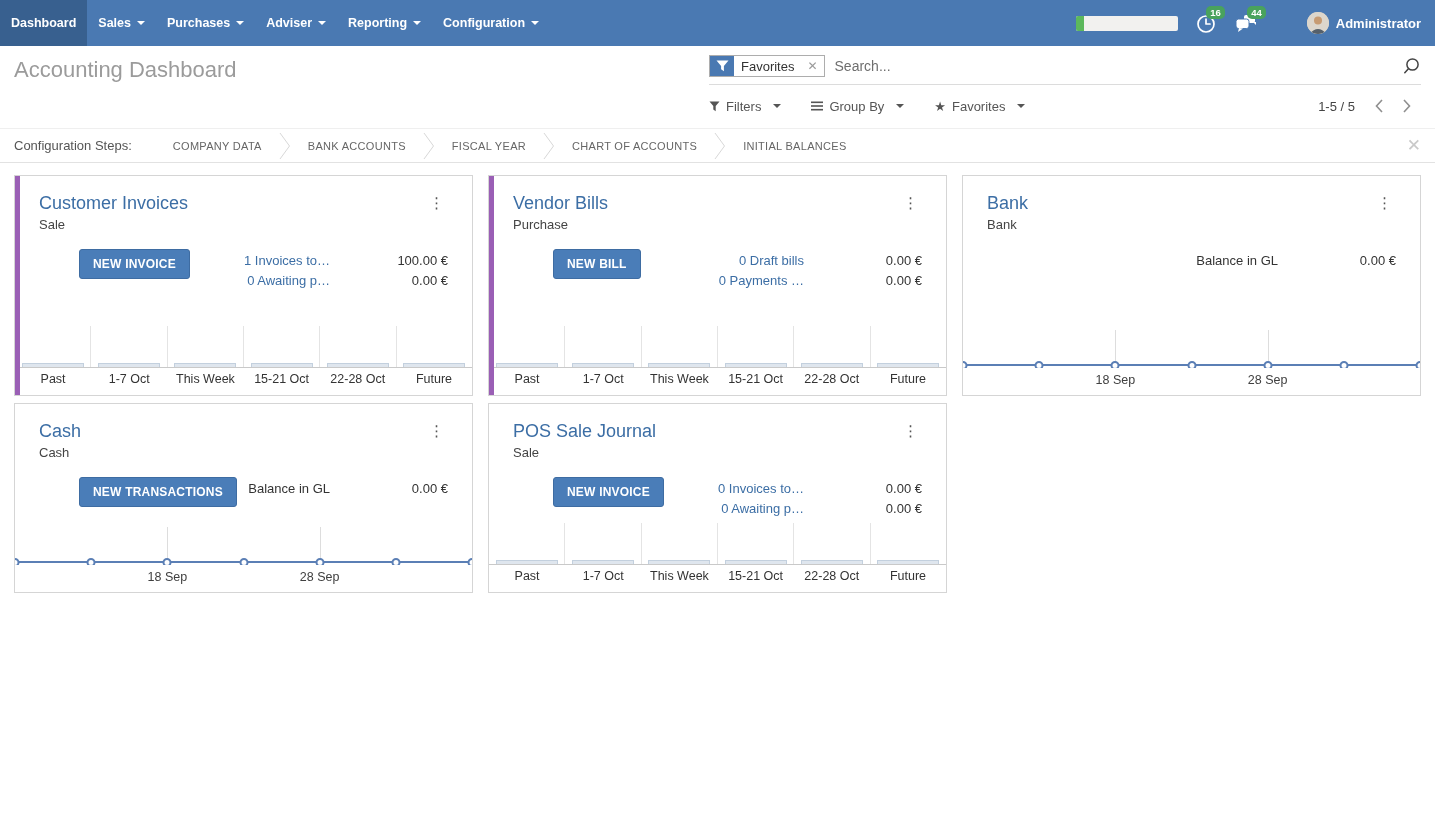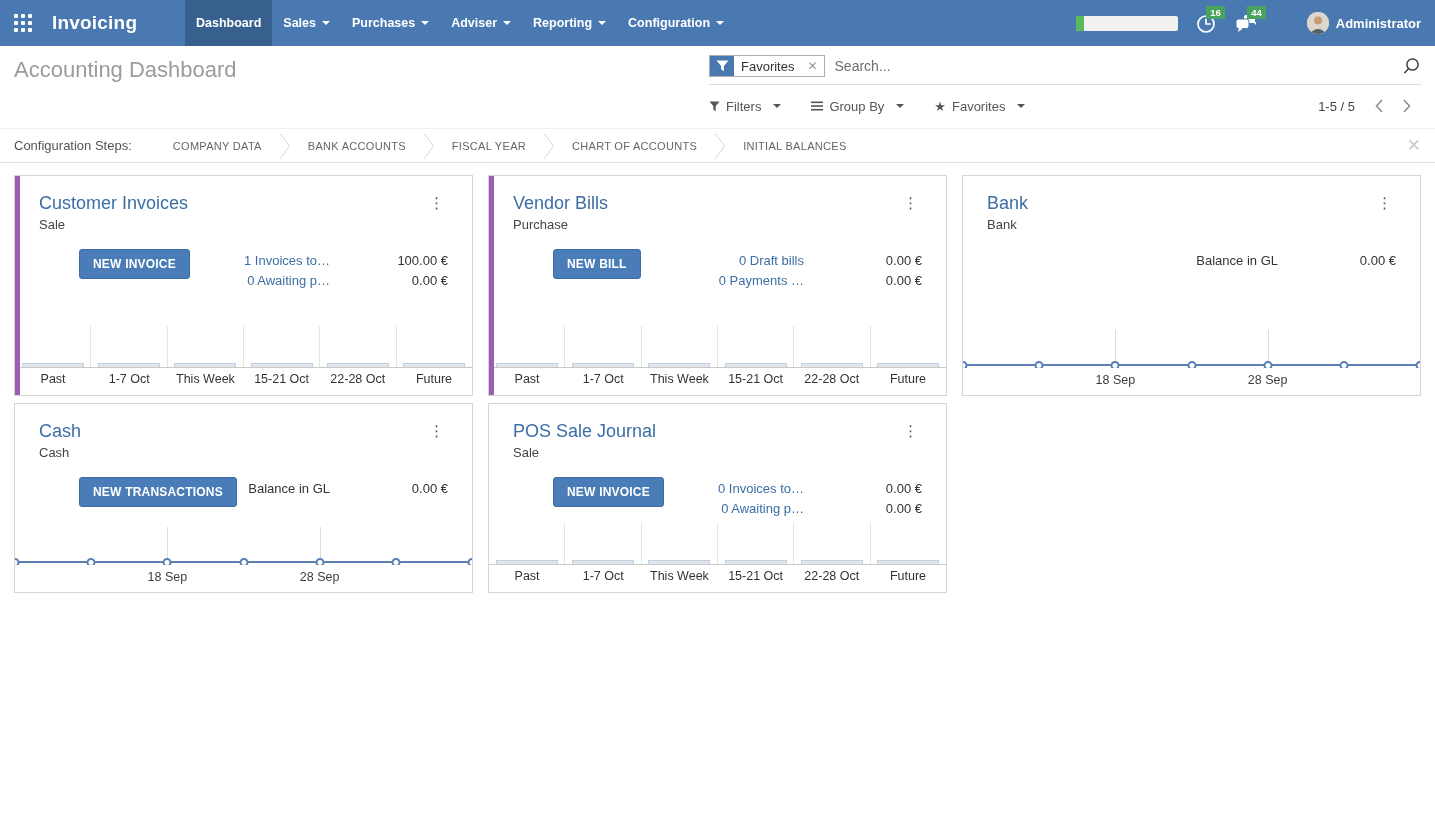--- a/index.html
+++ b/index.html
@@ -18,21 +18,21 @@
   .brand { font-size:19px; font-weight:700; letter-spacing:.2px; cursor:pointer; }
   .nav-menu { display:flex; align-items:stretch; }
   .nav-item { display:flex; align-items:center; padding:0 11px; font-size:12.5px; font-weight:700; cursor:pointer; white-space:nowrap; }
   .nav-item.active { background:#38608f; }
   .caret { width:0; height:0; border:4px solid transparent; border-top-color:#fff; margin-left:6px; transform:translateY(2px); }
 
   .systray { margin-left:auto; display:flex; align-items:center; gap:17px; padding-right:14px; }
   .progress { width:102px; height:15px; background:#f2f1ef; border-radius:2px; overflow:hidden; }
   .progress-fill { height:100%; background:#5cb85c; }
   .tray-btn { position:relative; display:flex; align-items:center; cursor:pointer; }
-  .badge { position:absolute; top:-6px; right:-8px; background:#49a25d; color:#fff; font-size:9.5px; font-weight:700; padding:1.5px 4px; border-radius:0; line-height:1.1; }
+  .badge { position:absolute; top:-6px; right:-8px; background:#49a25d; color:#fff; font-size:9.5px; font-weight:700; padding:1.5px 4px; border-radius:5px; line-height:1.1; }
   .user { display:flex; align-items:center; gap:7px; cursor:pointer;padding-left:32px; }
   .avatar { width:22px; height:22px; border-radius:50%; overflow:hidden; display:flex; background:#ddd6ca; }
   .user-name { font-size:13px; font-weight:700; }
 
   
   .cp { display:flex; align-items:flex-start; padding:0 14px; background:#fff; height:82px; }
   .cp-title { font-size:22px; color:#9b9b9b; margin-top:11px; flex:1; }
   .cp-right { width:50%; min-width:712px; padding-top:9px; }
   .search-row { display:flex; align-items:center; border-bottom:1px solid #dcdcdc; padding-bottom:7px; }
   .facet { display:flex; align-items:stretch; border:1px solid #adadad; height:22px; background:#fff; }
@@ -88,38 +88,20 @@
   .lgrid { position:absolute; top:14px; height:35px; width:1px; background:#ddd; }
   .lline { position:absolute; left:0; right:0; top:48px; height:2px; background:#5b7fb5; }
   .lmarker { position:absolute; top:44.5px; width:9px; height:9px; border:2px solid #5b7fb5; border-radius:50%; background:#fff; transform:translateX(-50%); }
   .llabels { position:relative; height:27px; font-size:12.5px; color:#404040; }
   .llabel { position:absolute; top:5px; transform:translateX(-50%); white-space:nowrap; }
 </style>
 </head>
 <body>
 
 <div class="navbar">
-  <div class="brand-block">
-    <span class="apps-icon">
-      <svg width="18" height="18">
-          <g fill="#fff">
-        <rect x="0" y="0" width="4" height="4" rx="1"></rect>
-            <rect x="7" y="0" width="4" height="4" rx="1"></rect>
-            <rect x="14" y="0" width="4" height="4" rx="1"></rect>
-        <rect x="0" y="7" width="4" height="4" rx="1"></rect>
-            <rect x="7" y="7" width="4" height="4" rx="1"></rect>
-            <rect x="14" y="7" width="4" height="4" rx="1"></rect>
-        <rect x="0" y="14" width="4" height="4" rx="1"></rect>
-            <rect x="7" y="14" width="4" height="4" rx="1"></rect>
-            <rect x="14" y="14" width="4" height="4" rx="1"></rect>
-      </g>
-        </svg>
-    </span>
-    <span class="brand">Invoicing</span>
-  </div>
   <div class="nav-menu">
     <div class="nav-item active">
         <span>Dashboard</span>
       </div>
     <div class="nav-item">
         <span>Sales</span>
         <span class="caret"></span>
       </div>
     <div class="nav-item">
         <span>Purchases</span>

